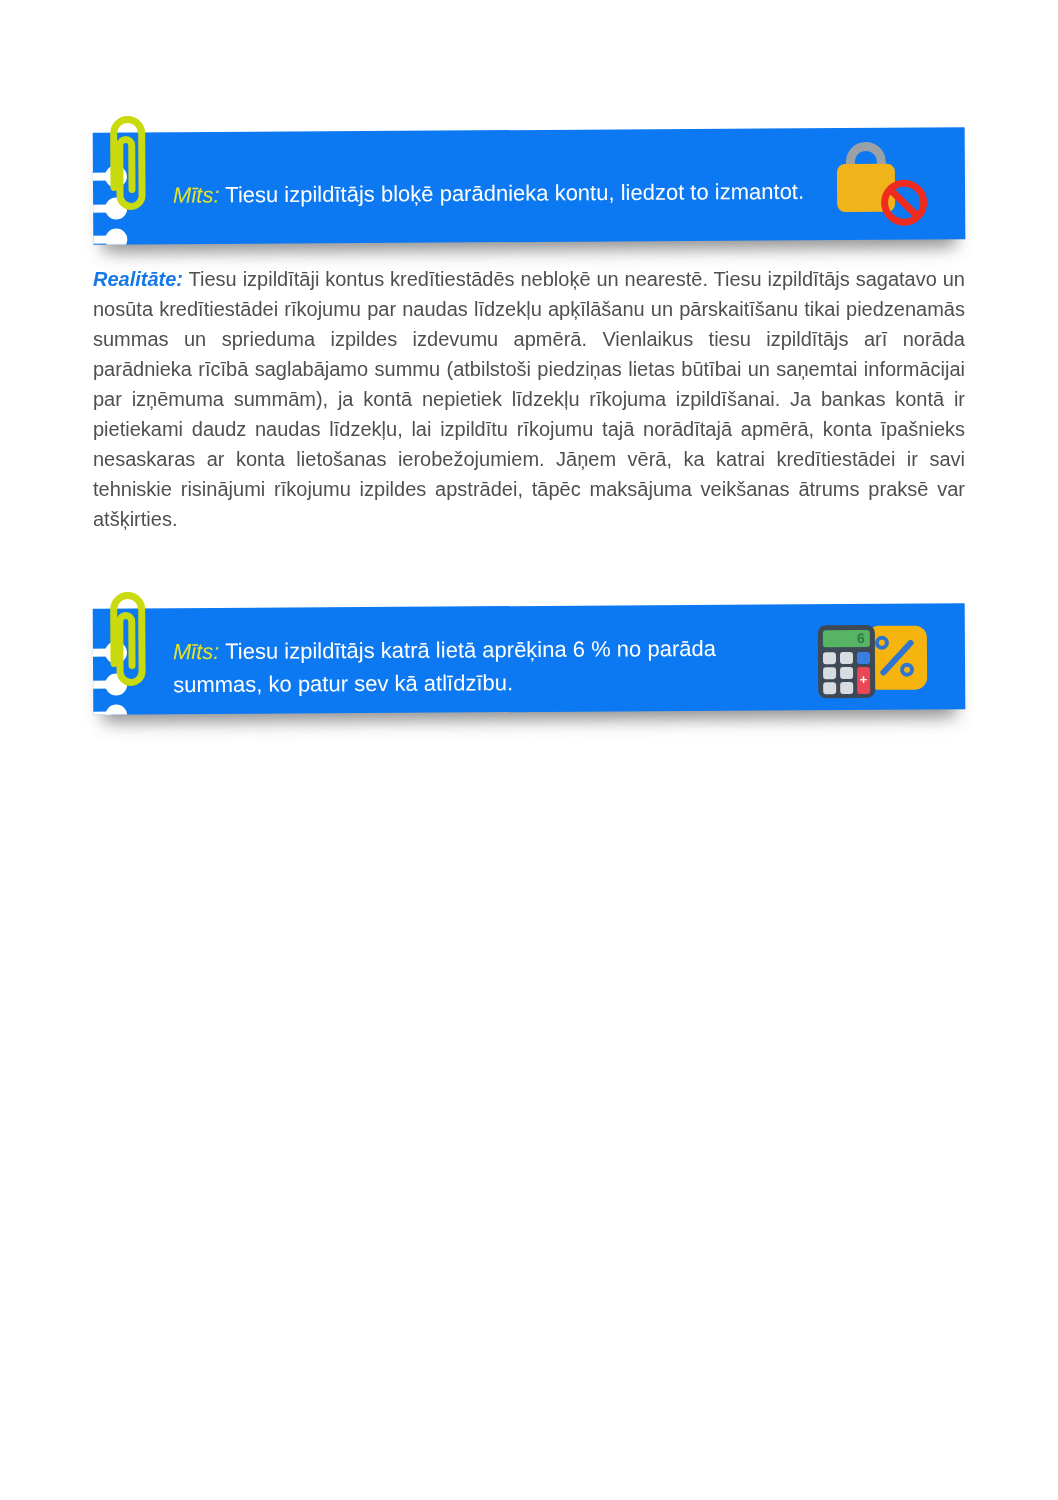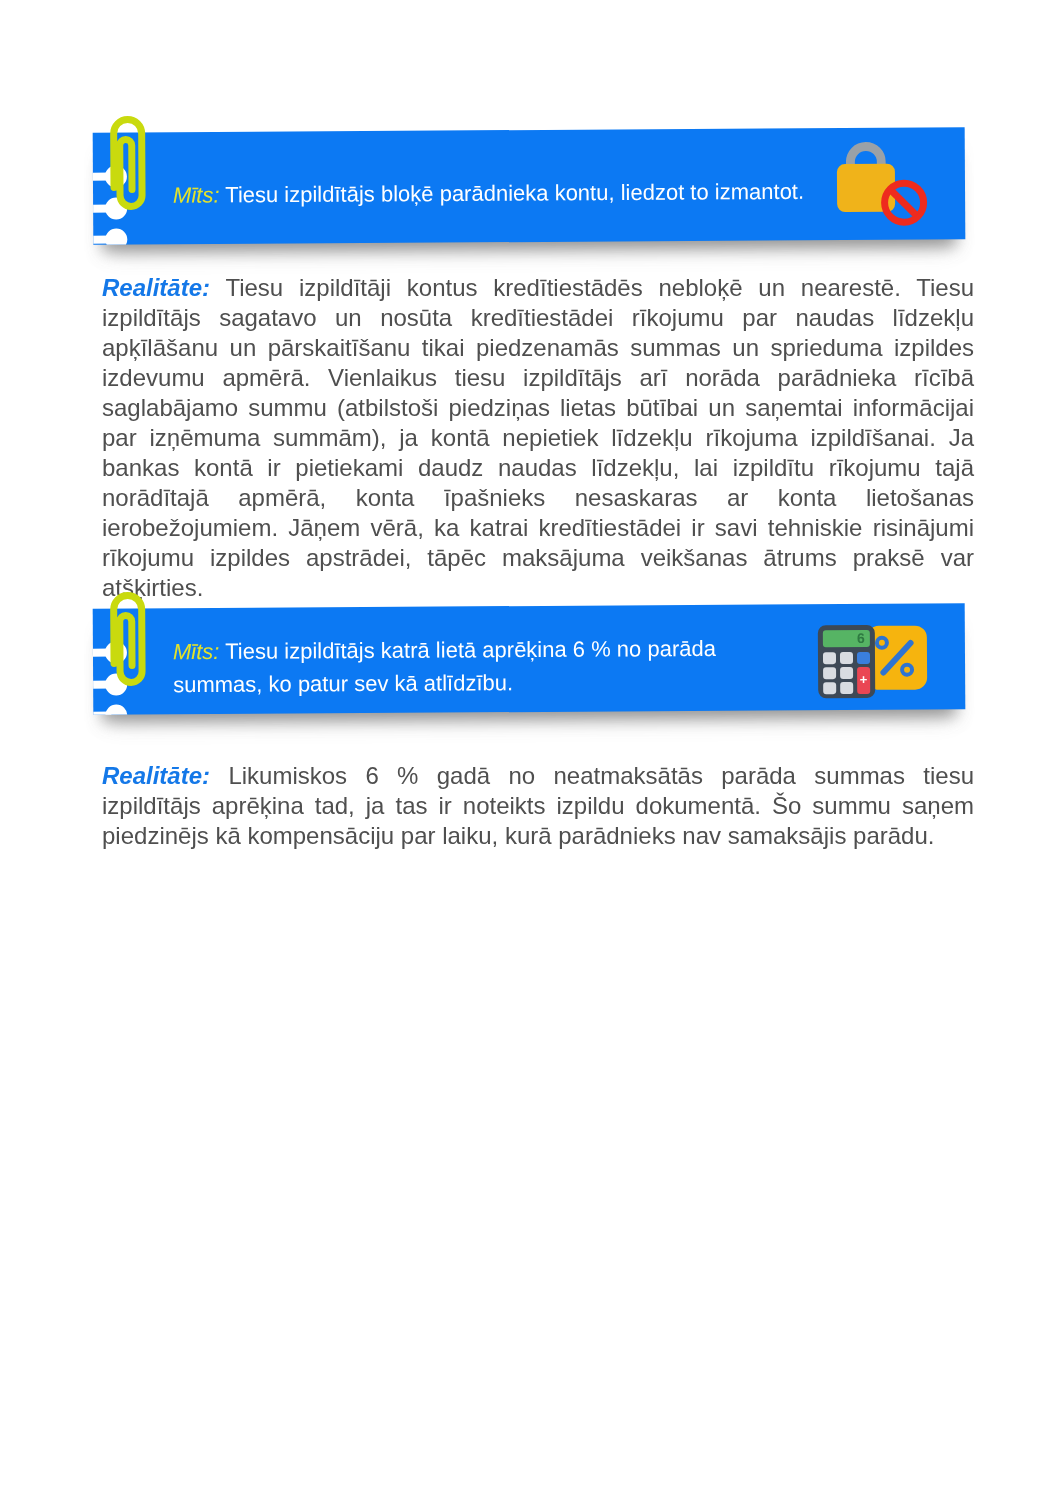--- a/index.html
+++ b/index.html
@@ -84,23 +84,23 @@
   .k21{left:5px;top:42px}.k22{left:22px;top:42px}
   .k31{left:5px;top:57px}.k32{left:22px;top:57px}
   .key.kblue{left:39px;top:27px;background:var(--key-blue,#3a7fdd);}
   .key.kred{
     left:39px;top:42px;height:27px;background:var(--key-red,#ea4653);
     color:#fff;font-size:13px;font-weight:bold;text-align:center;line-height:26px;
   }
 
   
   .reality{
-    position:absolute;left:93px;width:872px;margin:9px;
+    position:absolute;left:93px;width:872px;margin:0;
     text-align:justify;color:var(--body-text,#4f4f4f);
-    font-size:24px;line-height:30px;
+    font-size:20px;line-height:30px;
   }
   #reality1{top:264px;}
   #reality2{top:752px;}
   .reality-label{color:var(--reality-label-blue,#1478e8);font-weight:bold;font-style:italic;}
 </style>
 </head>
 <body>
 
 <div class="page">
 
@@ -166,15 +166,14 @@
         <div class="key k21"></div>
         <div class="key k22"></div>
         <div class="key k31"></div>
         <div class="key k32"></div>
         <div class="key kblue"></div>
         <div class="key kred">+</div>
       </div>
     </div>
   </section>
 
-  <p class="reality" id="reality2"><span class="reality-label">Realitāte:</span> <span>Likumiskos 6 % gadā no neatmaksātās parāda summas tiesu izpildītājs aprēķina tad, ja tas ir noteikts izpildu dokumentā. Šo summu saņem piedzinējs kā kompensāciju par laiku, kurā parādnieks nav samaksājis parādu.</span></p>
 
 </div>
 
 </body></html>

